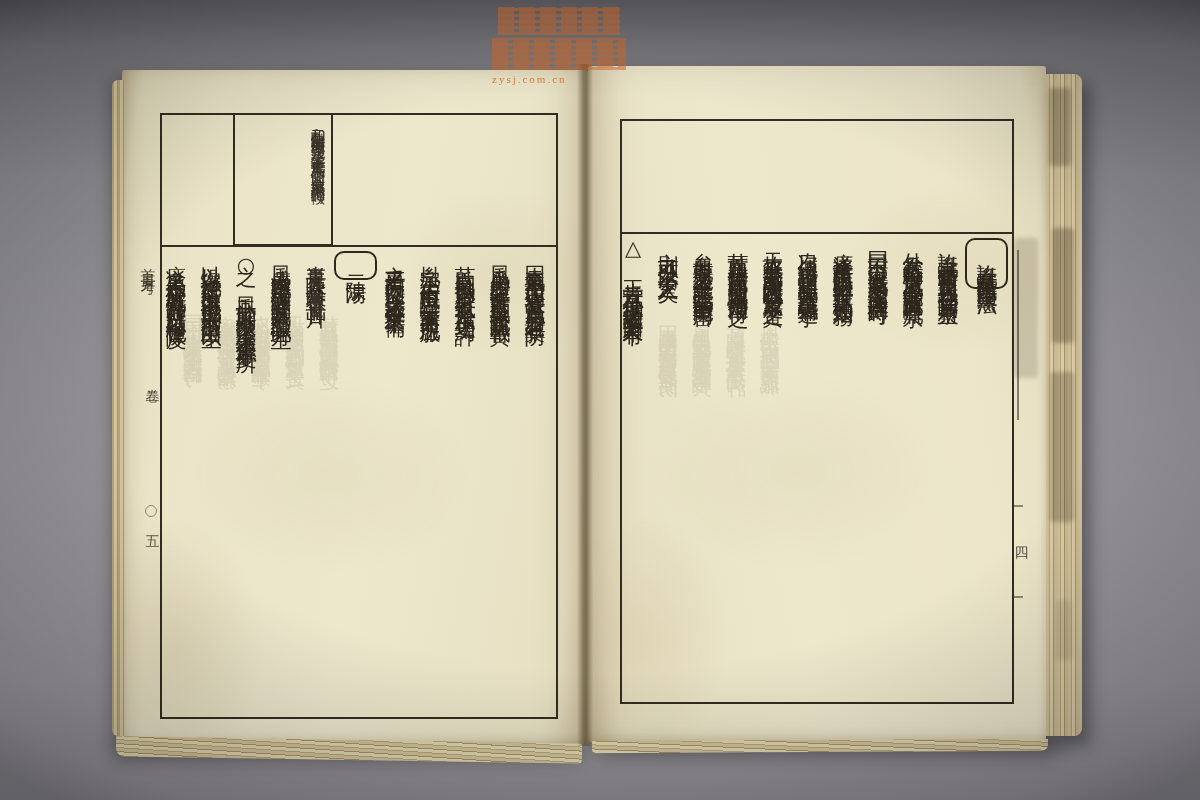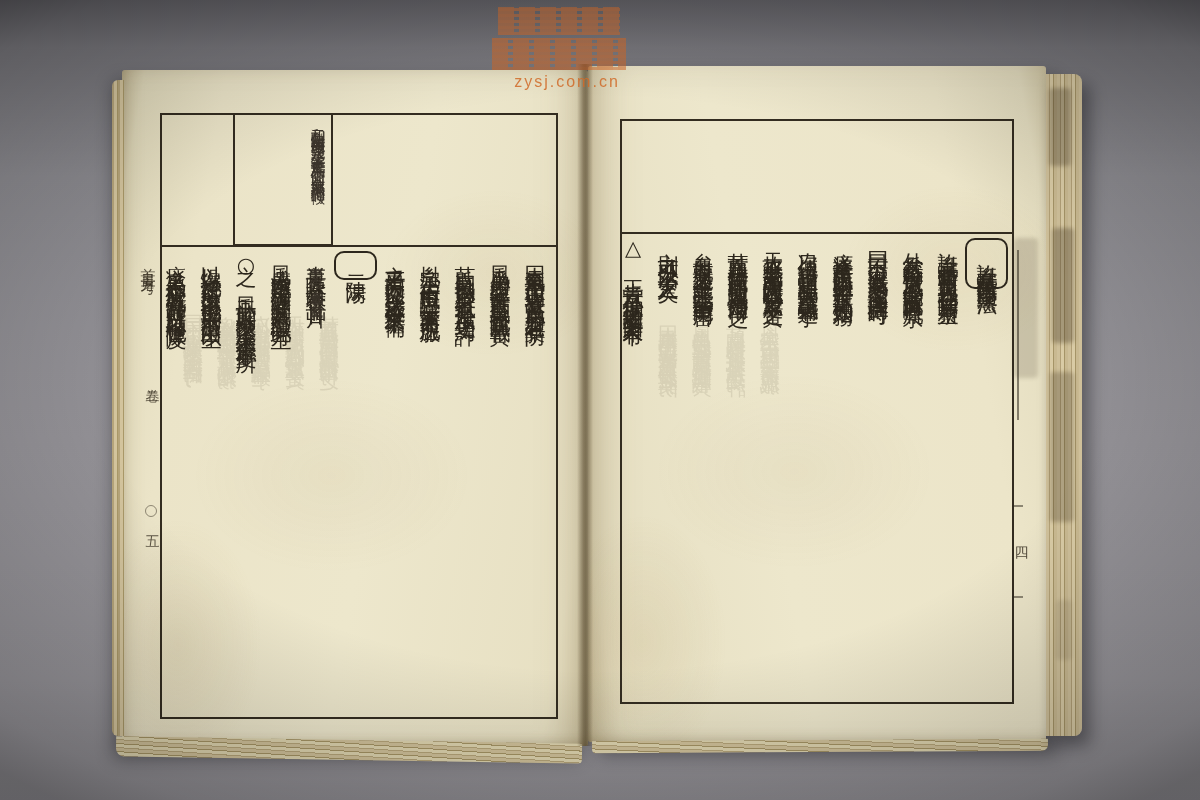--- a/index.html
+++ b/index.html
@@ -73,22 +73,22 @@
   .fold-line{position:absolute;left:1017px;width:1.5px;background:rgba(46,40,28,.55);z-index:11;}
   .fold-dash{position:absolute;left:1012px;width:11px;height:2px;background:rgba(46,40,28,.5);z-index:11;}
   
   .watermark{position:absolute;left:492px;top:4px;width:150px;z-index:45;pointer-events:none;}
   .wm-row{height:28px;margin:3px 0;opacity:.5;
     background:
       repeating-linear-gradient(0deg, rgba(205,100,35,.9) 0 3px, rgba(205,100,35,0) 3px 6px),
       repeating-linear-gradient(90deg, rgba(205,100,35,.9) 0 16px, rgba(205,100,35,0) 16px 21px);}
   .wm-row.r1{width:122px;margin-left:6px;}
   .wm-row.r2{width:134px;height:32px;opacity:.55;}
-  .wm-url{font-family:Liberation Sans, sans-serif;font-size:16px;letter-spacing:2px;
-    color:rgba(208,106,40,.85);text-align:center;margin-top:2px;}
+  .wm-url{font-family:Liberation Serif, serif;font-size:11px;letter-spacing:2px;
+    color:rgba(208,106,40,.85);margin-top:2px;}
 </style>
 </head>
 <body>
 
 <div class="edge-strip-left"></div>
 <div class="bottom-stack bs-left"></div>
 <div class="bottom-stack bs-right"></div>
 <div class="fore-edge"></div>
 <div class="smudge" style="left:1049px;top:88px;width:22px;height:78px;opacity:.5;"></div>
 <div class="smudge" style="left:1052px;top:228px;width:22px;height:115px;opacity:.55;"></div>

